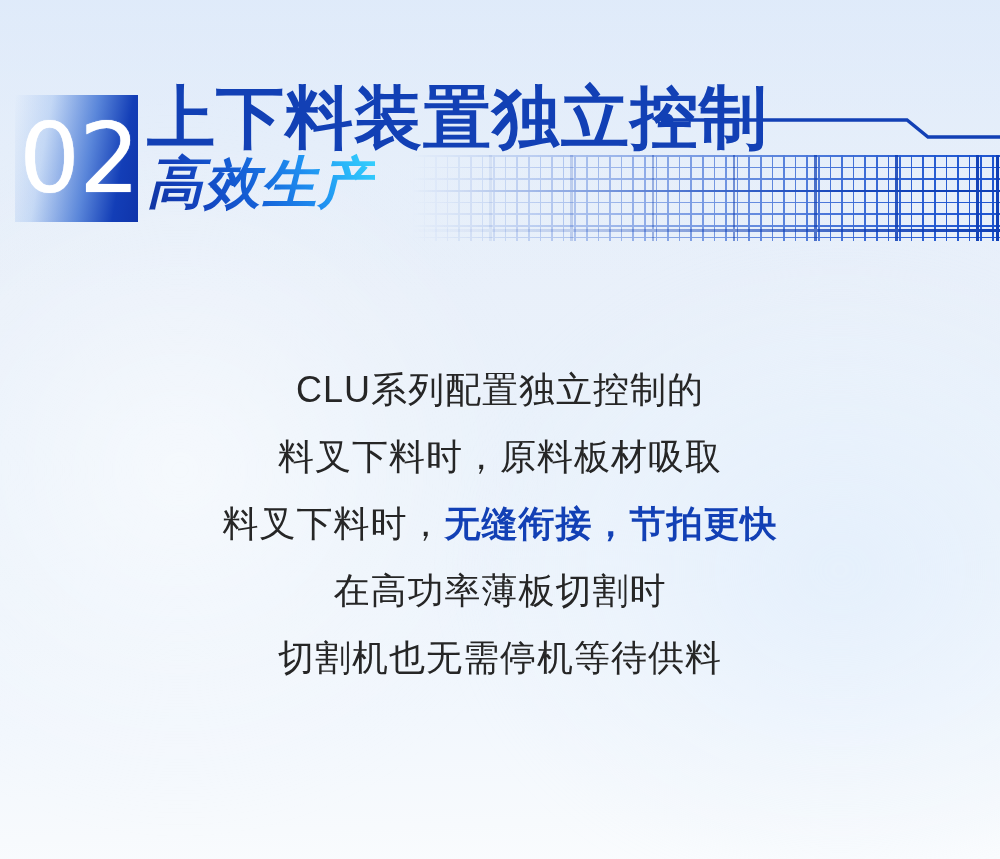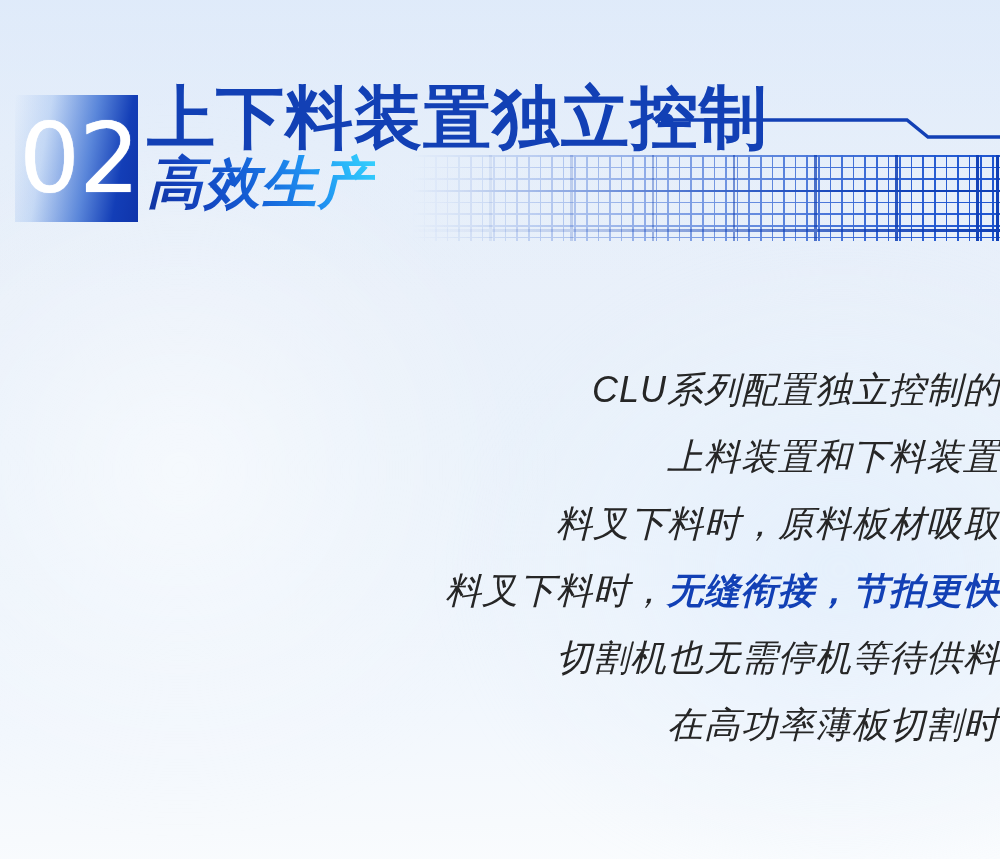--- a/index.html
+++ b/index.html
@@ -211,22 +211,21 @@
     font-style: italic;
     -webkit-text-fill-color: transparent;
   }
 
   
   .body-copy {
     position: absolute;
     left: 0;
     right: 0;
     top: 356px;
-    text-align: right;
-    font-style: italic;
+    text-align: center;
   }
   .body-copy .line {
     font-size: 36px;
     line-height: 67px;
     color: #262626;
     letter-spacing: 1px;
     white-space: nowrap;
     font-family: "Liberation Sans", "DejaVu Sans", sans-serif;
   }
   .body-copy .line .hl {
@@ -257,29 +256,26 @@
   </div>
 
   <div class="head-1">上下料装置独立控制</div>
   <div class="head-2">高效生产</div>
 
   <div class="body-copy">
     <div class="line">
       <span>CLU系列配置独立控制的</span><span class="hl"></span>
     </div>
     <div class="line">
-      <span>上料装置和下料装置</span><span class="hl"></span>
-    </div>
-    <div class="line">
       <span>料叉下料时，原料板材吸取</span><span class="hl"></span>
     </div>
     <div class="line">
       <span>料叉下料时，</span><span class="hl">无缝衔接，节拍更快</span>
     </div>
     <div class="line">
+      <span>在高功率薄板切割时</span><span class="hl"></span>
+    </div>
+    <div class="line">
       <span>切割机也无需停机等待供料</span><span class="hl"></span>
     </div>
-    <div class="line">
-      <span>在高功率薄板切割时</span><span class="hl"></span>
-    </div>
   </div>
 
 </div>
 
 </body></html>

